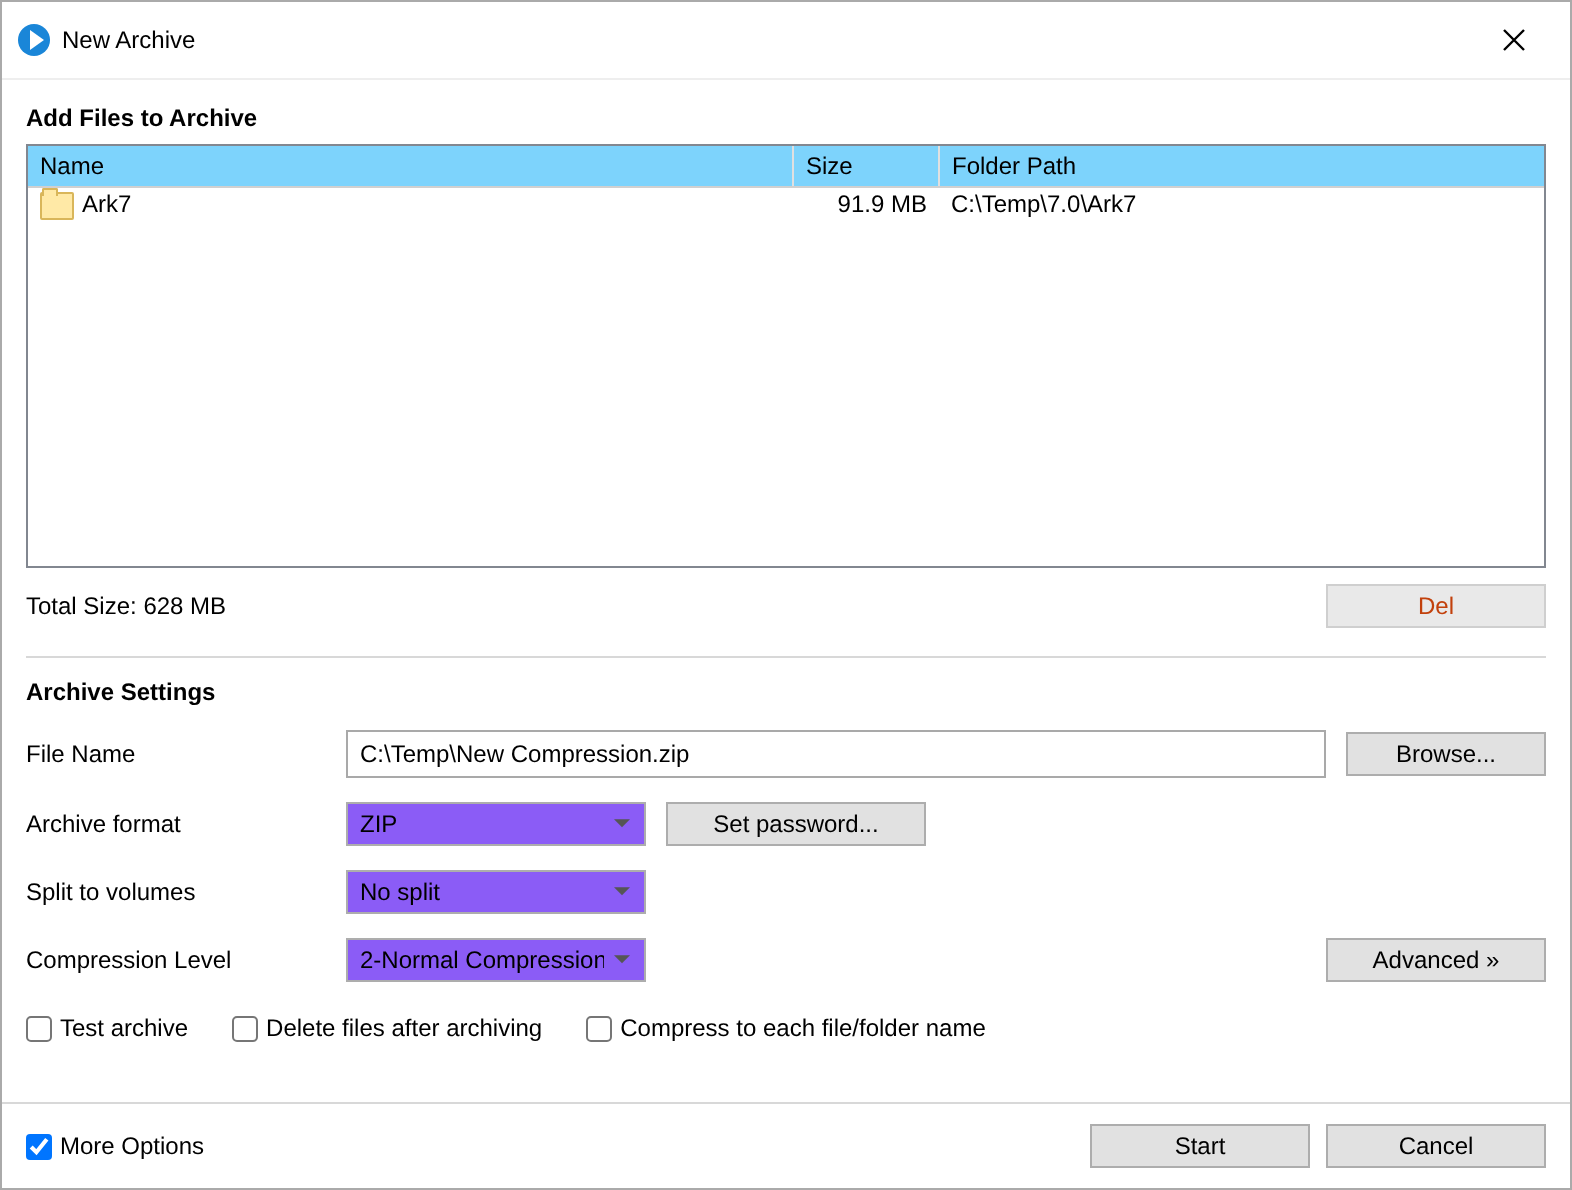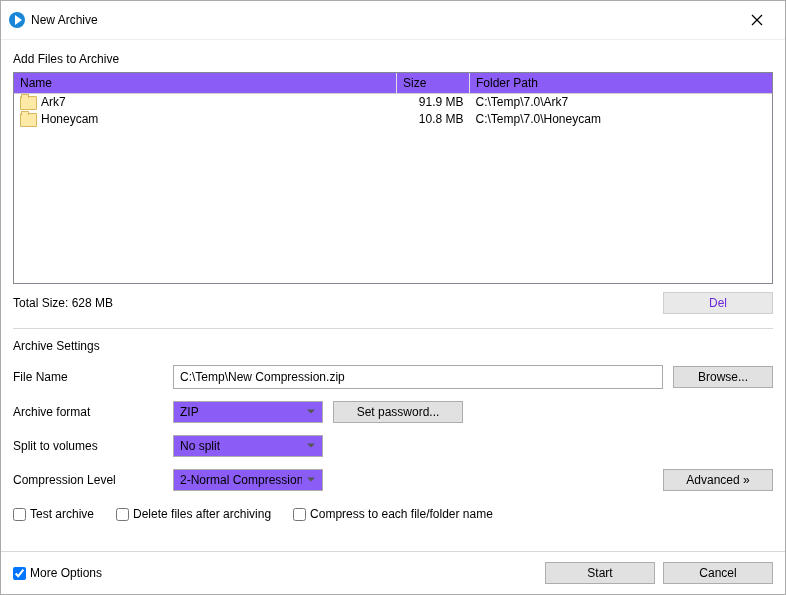--- a/index.html
+++ b/index.html
@@ -4,34 +4,34 @@
 <style>
 html,body{margin:0;padding:0;font-family:"Segoe UI",Arial,sans-serif;font-size:12px;color:#000;background:#fff}
 .window{width:786px;height:595px;border:1px solid #aaa;box-sizing:border-box;display:flex;flex-direction:column;background:#fff}
 .titlebar{height:30px;display:flex;align-items:center;padding:4px 8px;border-bottom:1px solid #eee}
 .titlebar .icon{width:16px;height:16px;border-radius:50%;background:#1a86d8;display:flex;align-items:center;justify-content:center;margin-right:6px}
 .titlebar .icon svg{fill:#fff}
 .titlebar .title{flex:0 0 auto;font-size:12px}
 .titlebar .spacer{flex:1}
 .titlebar .close{width:40px;height:30px;display:flex;align-items:center;justify-content:center;cursor:pointer}
 .body{flex:1;padding:8px 12px 12px 12px;display:flex;flex-direction:column;overflow:hidden}
-.section-title{font-weight:normal;font-size:12px;margin:4px 0 6px 0}
+.section-title{font-weight:bold;font-size:12px;margin:4px 0 6px 0}
 .filelist-wrap{border:1px solid #828790;height:210px;overflow:auto;background:#fff}
 table.filelist{border-collapse:collapse;width:100%;font-size:12px}
-table.filelist th{background:#8b5cf6;text-align:left;font-weight:normal;padding:3px 6px;border-bottom:1px solid #d0d0d0;position:sticky;top:0}
+table.filelist th{background:#7dd3fc;text-align:left;font-weight:normal;padding:3px 6px;border-bottom:1px solid #d0d0d0;position:sticky;top:0}
 table.filelist th+th{border-left:1px solid #e0e0e0}
 table.filelist td{padding:1px 6px;white-space:nowrap}
 td.size{text-align:right;padding-right:10px}
 th.size{text-align:right;padding-right:10px}
 .folder-icon{width:15px;height:12px;background:#ffe9a6;border:1px solid #d9b65a;border-radius:1px;display:inline-block;vertical-align:middle;margin-right:4px;position:relative}
 .folder-icon:before{content:"";position:absolute;top:-3px;left:0;width:6px;height:3px;background:#ffe9a6;border:1px solid #d9b65a;border-bottom:none;border-radius:1px 1px 0 0}
 .row-actions{display:flex;align-items:center;margin:8px 0 2px 0}
 .row-actions .status{flex:1}
 .btn{background:#e1e1e1;border:1px solid #adadad;padding:3px 0;font-size:12px;cursor:pointer;text-align:center}
-.btn:disabled{color:#6d28d9;background:#e9e9e9;border-color:#cfcfcf;cursor:default}
+.btn:disabled{color:#c2410c;background:#e9e9e9;border-color:#cfcfcf;cursor:default}
 .btn-wide{width:110px;margin-left:8px}
 hr.sep{border:none;border-top:1px solid #d8d8d8;margin:12px 0 6px 0}
 .form-row{display:flex;align-items:center;margin:6px 0}
 .form-row .label{width:160px}
 .form-row .grow{flex:1}
 .input-text{width:100%;box-sizing:border-box;padding:4px 6px;font-size:12px;border:1px solid #a9a9a9;background:#fff}
 .select{width:150px;padding:3px 20px 3px 6px;font-size:12px;border:1px solid #adadad;background:#8b5cf6;appearance:none;-webkit-appearance:none;position:relative}
 .select-wrap{position:relative;display:inline-block}
 .select-wrap:after{content:"";position:absolute;right:8px;top:50%;transform:translateY(-30%);border:4px solid transparent;border-top-color:#555;pointer-events:none}
 .btn-med{width:130px;margin-left:10px}
@@ -71,25 +71,20 @@
             <th style="width:370px">Name</th>
             <th class="size" style="width:60px">Size</th>
             <th>Folder Path</th>
           </tr>
         </thead>
         <tbody>
           <tr>
             <td><span class="folder-icon"></span><span>Ark7</span></td>
             <td class="size">91.9 MB</td>
             <td>C:\Temp\7.0\Ark7</td>
-          </tr>
-          <tr>
-            <td><span class="folder-icon"></span><span>Honeycam</span></td>
-            <td class="size">10.8 MB</td>
-            <td>C:\Temp\7.0\Honeycam</td>
           </tr>
         </tbody>
       </table>
     </div>
 
     <div class="row-actions">
       <span class="status">Total Size: 628 MB</span>
       <button class="btn btn-wide" disabled="">Del</button>
     </div>
 

